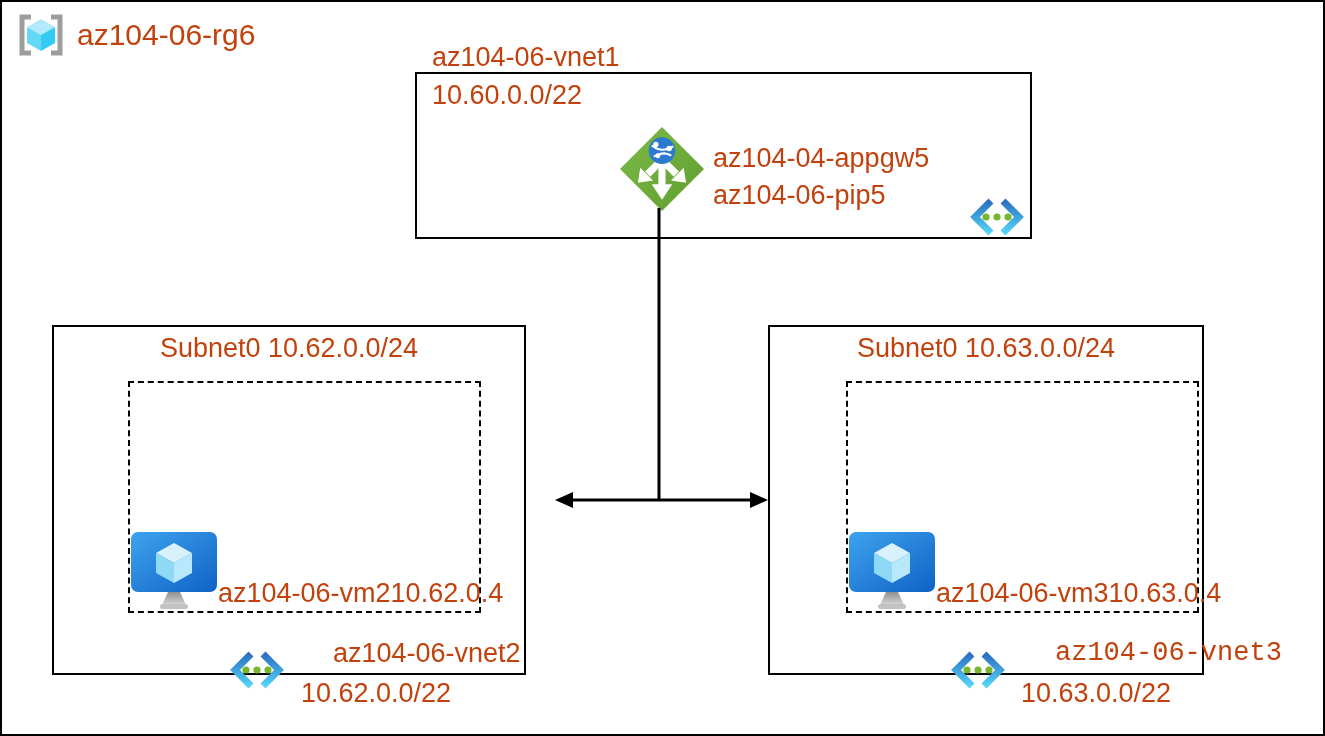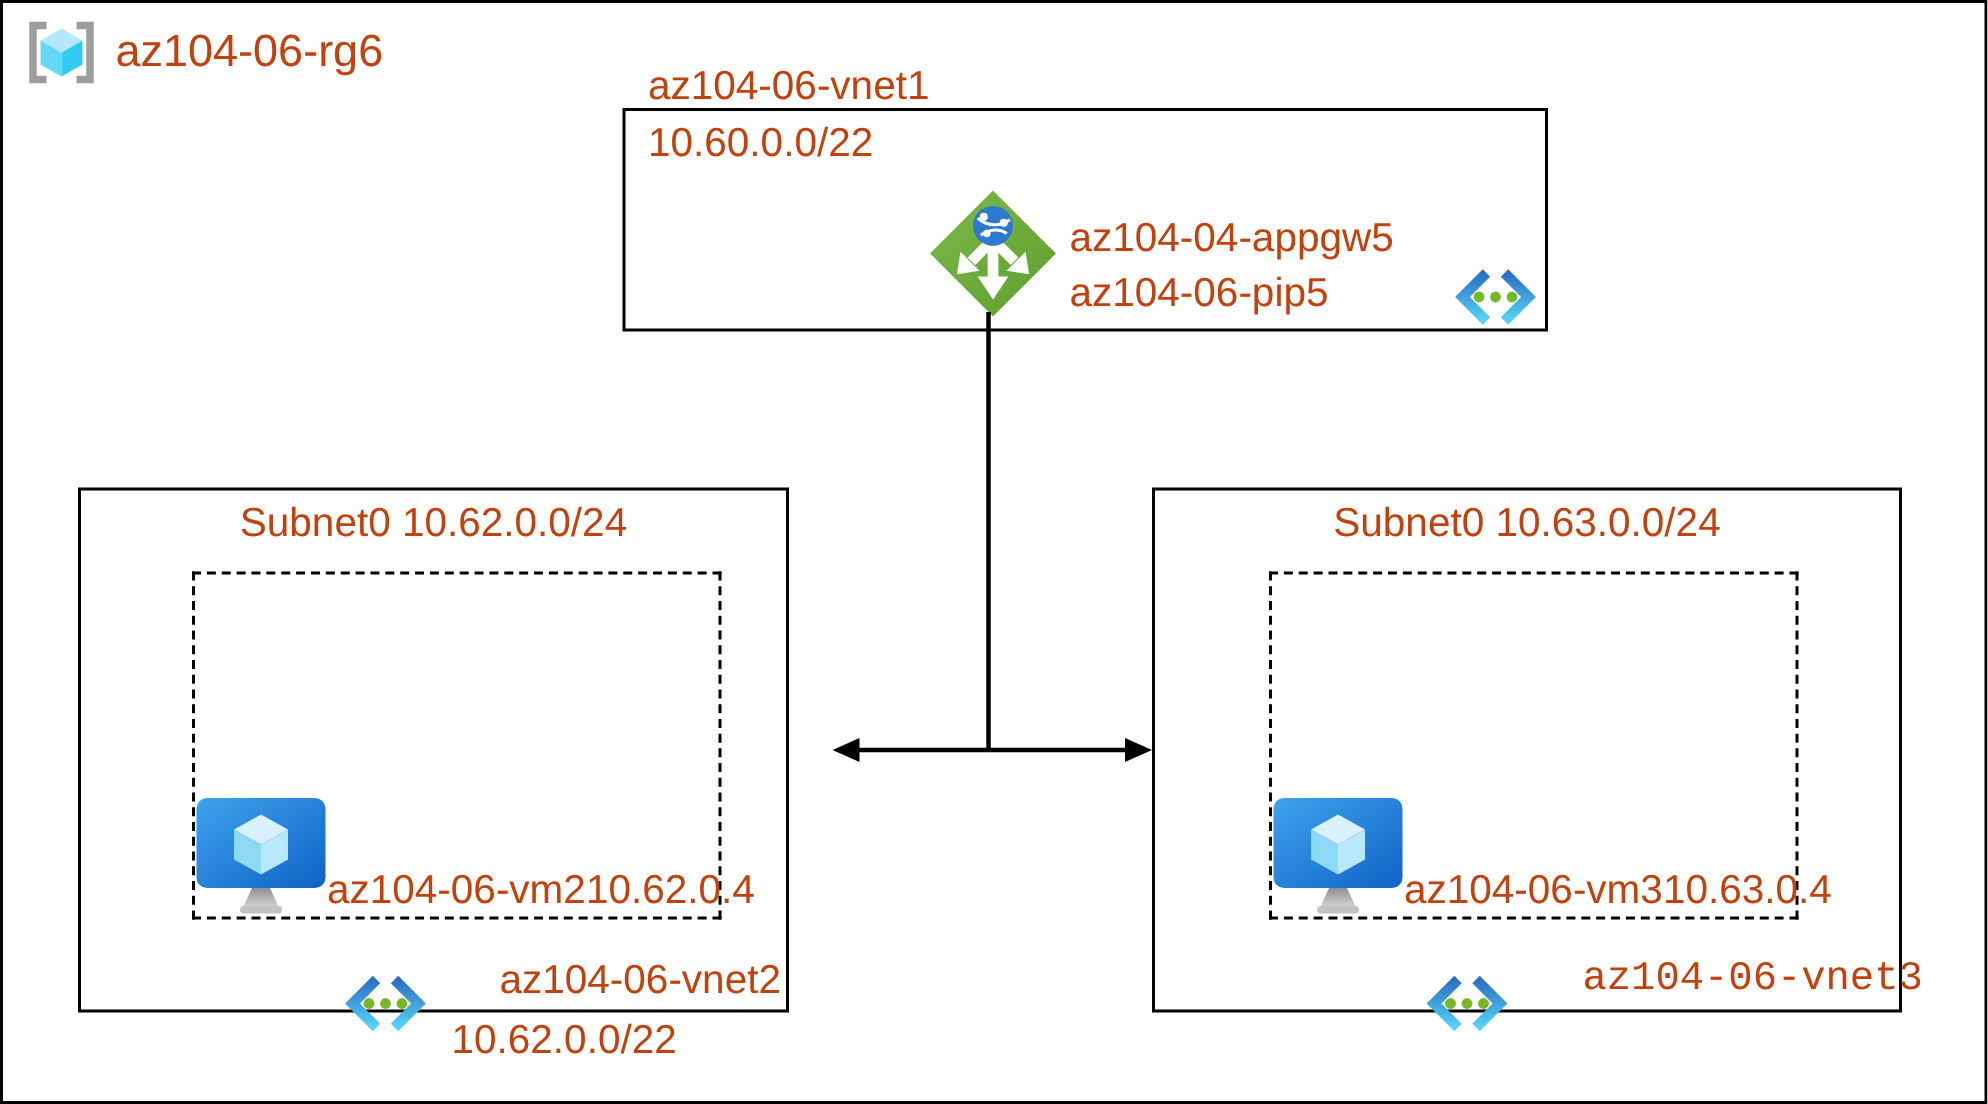--- a/index.html
+++ b/index.html
@@ -9,30 +9,30 @@
     font-family:"Liberation Sans", sans-serif; color:#c2410c;
   }
   .txt { font-size:27px; line-height:1.25; white-space:nowrap; }
 
   
   .rg-header { position:absolute; left:16px; top:12px; display:flex; align-items:center; gap:13px; }
   .rg-label { font-size:30px; }
 
   
   .box { position:absolute; border:2px solid #000; box-sizing:border-box; background:#fff; }
-  #vnet1-box { left:413px; top:70px; width:617px; height:149px; }
+  #vnet1-box { left:413px; top:70px; width:617px; height:167px; }
   .vnet1-title { position:absolute; left:15px; top:-33px; }
   .vnet1-cidr  { position:absolute; left:15px; top:5px; }
   .appgw-icon-wrap { position:absolute; left:202px; top:52px; width:86px; height:86px; }
   .appgw-labels { position:absolute; left:296px; top:66px; }
   .appgw-labels div { font-size:27px; line-height:37px; }
   .vnet1-badge { position:absolute; right:5px; bottom:-4px; }
 
   #subnetL-box { left:50px;  top:323px; width:474px; height:350px; }
-  #subnetR-box { left:766px; top:323px; width:500px; height:350px; }
+  #subnetR-box { left:766px; top:323px; width:436px; height:350px; }
   .subnet-title { position:absolute; top:5px; left:0; width:100%; text-align:center; }
   .dashed {
     position:absolute; top:54px; width:353px; height:232px;
     border:2px dashed #000; box-sizing:border-box;
     display:flex; flex-direction:row; align-items:flex-end; padding-top:38px;
   }
   #subnetL-box .dashed { left:74px; }
   #subnetR-box .dashed { left:76px; }
   .vm-icon-wrap { width:88px; height:80px; }
   .vm-name { margin-top:14px; }
@@ -172,20 +172,21 @@
     <div class="vnet-anchor">
       <svg width="56" height="40" viewBox="0 0 56 40">
         <polyline points="22,4 6,20 22,36" fill="none" stroke="url(#chevGrad)" stroke-width="7"></polyline>
         <polyline points="34,4 50,20 34,36" fill="none" stroke="url(#chevGrad)" stroke-width="7"></polyline>
         <circle cx="17" cy="20" r="3.6" fill="#76b82a"></circle>
         <circle cx="28" cy="20" r="3.6" fill="#76b82a"></circle>
         <circle cx="39" cy="20" r="3.6" fill="#76b82a"></circle>
       </svg>
     </div>
     <div class="txt vnet-name">az104-06-vnet3</div>
+    <div class="txt vnet-cidr">10.63.0.0/22</div>
   </div>
 
   <svg class="connectors" width="1325" height="736" viewBox="0 0 1325 736">
     <line x1="657" y1="206" x2="657" y2="498" stroke="#000" stroke-width="3"></line>
     <line x1="568" y1="498" x2="751" y2="498" stroke="#000" stroke-width="3"></line>
     <polygon points="553,498 571,490 571,506" fill="#000"></polygon>
     <polygon points="766,498 748,490 748,506" fill="#000"></polygon>
   </svg>
 
 </div>

